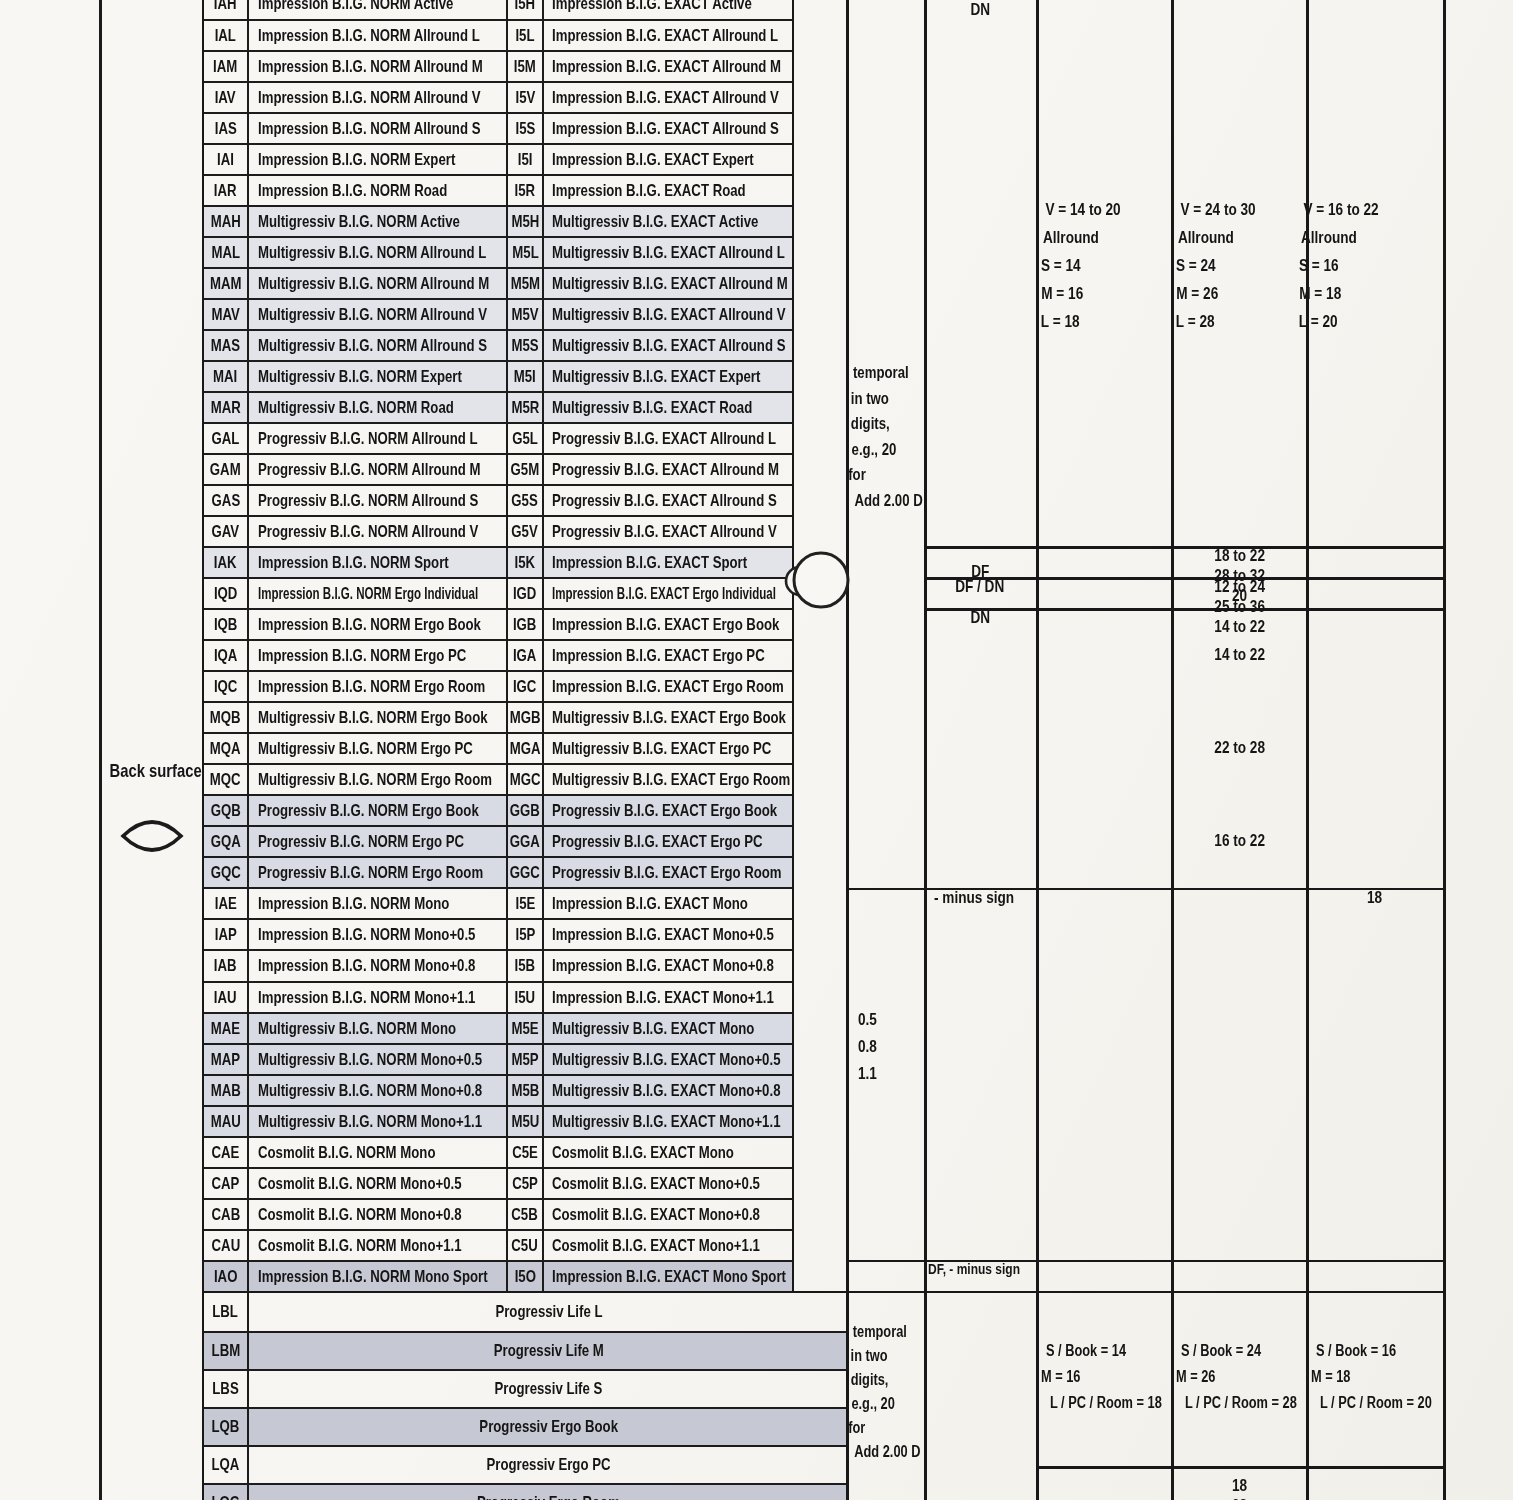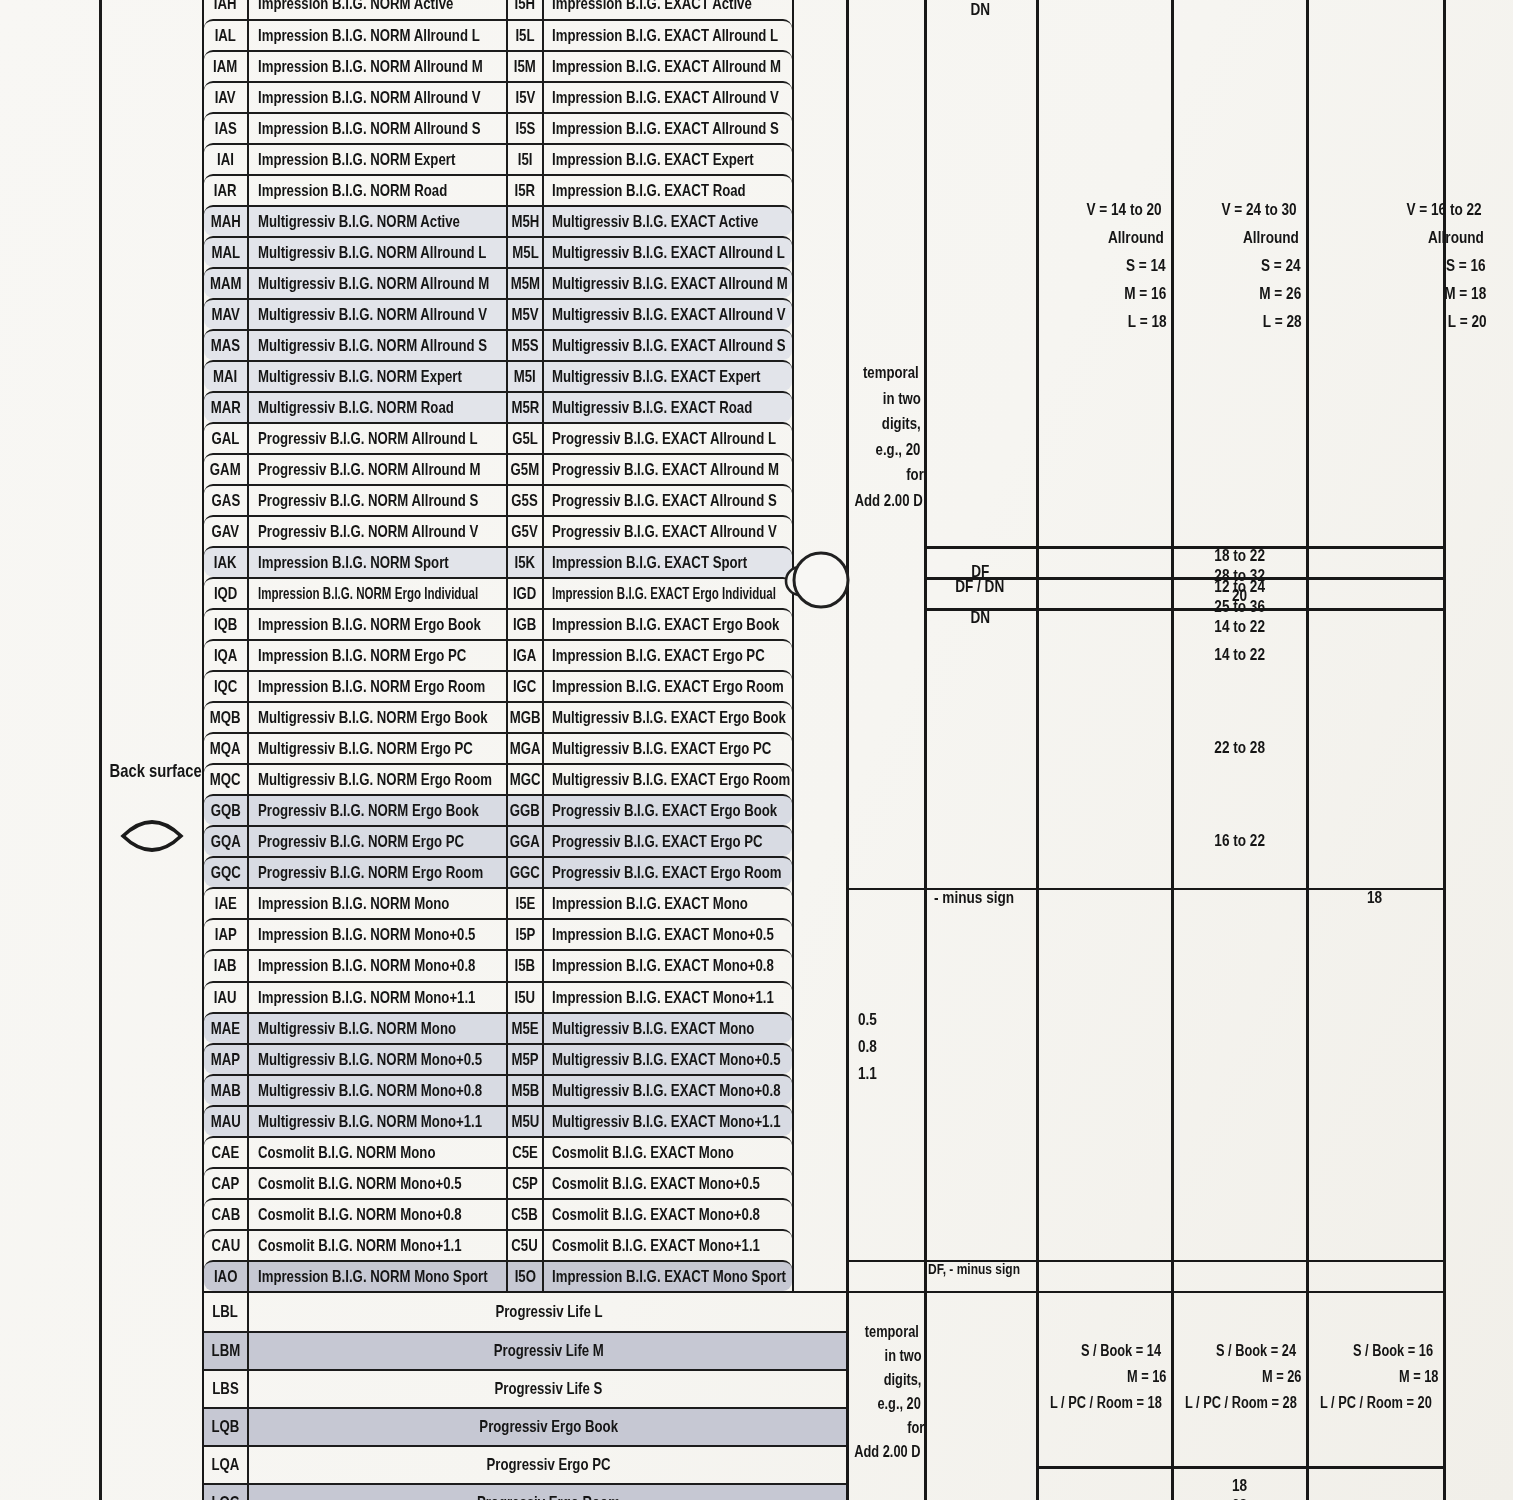--- a/index.html
+++ b/index.html
@@ -11,21 +11,21 @@
   
   .pageline{position:absolute;left:99px;top:0;width:2.5px;height:1500px;background:#1b1b1b;}
   
   .backsurface{position:absolute;left:98px;top:760px;width:104px;text-align:center;
     font-size:18.5px;font-weight:700;}
   .lenssvg{position:absolute;left:118px;top:817px;}
   
   .ltable{position:absolute;left:202px;top:-12px;width:592px;box-sizing:border-box;
     border-left:2.5px solid #181818;border-right:2.5px solid #181818;border-bottom:2.5px solid #181818;}
   .lrow{display:flex;height:31.02px;box-sizing:border-box;}
-  .lrow + .lrow{border-top:2px solid #1c1c1c;border-radius:9px;}
+  .lrow + .lrow{border-top:2px solid #1c1c1c;}
   .lrow > div{box-sizing:border-box;display:flex;align-items:center;overflow:hidden;}
   .c-code {width:45px;border-right:2px solid #1c1c1c;justify-content:center;font-weight:700;font-size:16.5px;}
   .c-name {width:259px;border-right:2px solid #1c1c1c;padding-left:9px;font-weight:700;font-size:16.5px;}
   .c-code2{width:36px;border-right:2px solid #1c1c1c;justify-content:center;font-weight:700;font-size:16.5px;}
   .c-name2{flex:1;padding-left:8px;font-weight:700;font-size:16.5px;}
   .light  {background:#e2e4ea;}
   .medium {background:#d8dbe3;}
   .dark   {background:#c6c8d3;}
   .tight .cond{transform:scaleX(0.7);}
   
@@ -35,21 +35,21 @@
   .brow + .brow{border-top:2px solid #1c1c1c;}
   .b-code{width:45px;box-sizing:border-box;border-right:2px solid #1c1c1c;display:flex;
     align-items:center;justify-content:center;font-weight:700;font-size:16.5px;}
   .b-name{flex:1;display:flex;align-items:center;justify-content:center;font-weight:700;font-size:16.5px;}
   
   .rblock{position:absolute;left:846px;top:0;width:600px;height:1500px;}
   .vline{position:absolute;top:0;height:1500px;width:2.5px;background:#181818;}
   .hline{position:absolute;height:2.5px;background:#181818;}
   .rcell{position:absolute;display:flex;align-items:flex-start;justify-content:center;
     font-weight:700;font-size:17px;}
-  .rstack{position:absolute;text-align:right;font-weight:700;font-size:17px;}
+  .rstack{position:absolute;text-align:left;font-weight:700;font-size:17px;}
   .tline{line-height:25.5px;}
   .vblock .tline{line-height:28px;}
   .lifeblock .tline{line-height:26px;font-size:16px;}
   .tempnote{font-size:16.5px;}
   .tempnote2 .tline{line-height:24px;font-size:16px;}
   .addcol{text-align:left;padding-left:12px;}
   .addcol .tline{line-height:27px;}
   .addcol .cond-c{transform-origin:0 50%;}
   .leftlab{justify-content:flex-start;padding-left:8px;}
   .rowvals{position:absolute;display:flex;flex-direction:column;}
@@ -817,21 +817,21 @@
   <div class="tline"><span class="cond-c">V = 24 to 30</span></div>
 
   <div class="tline"><span class="cond-c">Allround</span></div>
 
   <div class="tline"><span class="cond-c">S = 24</span></div>
 
   <div class="tline"><span class="cond-c">M = 26</span></div>
 
   <div class="tline"><span class="cond-c">L = 28</span></div>
 </div>
-    <div class="rstack vblock" style="left:484px;top:196px;width:161px">
+    <div class="rstack vblock" style="left:448px;top:196px;width:161px">
   <div class="tline"><span class="cond-c">V = 16 to 22</span></div>
 
   <div class="tline"><span class="cond-c">Allround</span></div>
 
   <div class="tline"><span class="cond-c">S = 16</span></div>
 
   <div class="tline"><span class="cond-c">M = 18</span></div>
 
   <div class="tline"><span class="cond-c">L = 20</span></div>
 </div>

